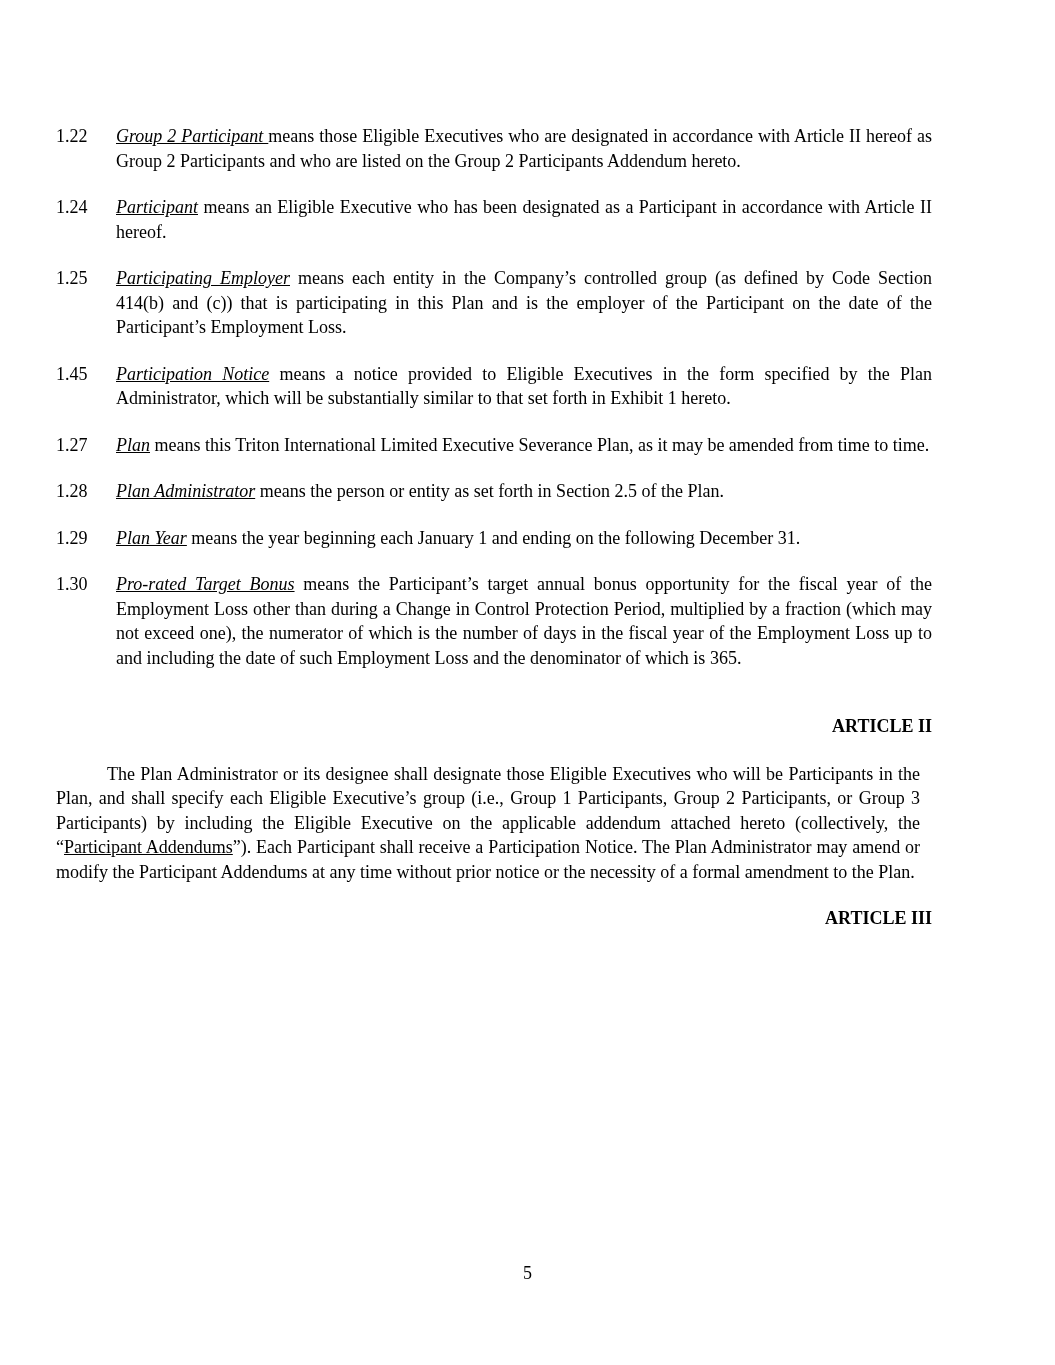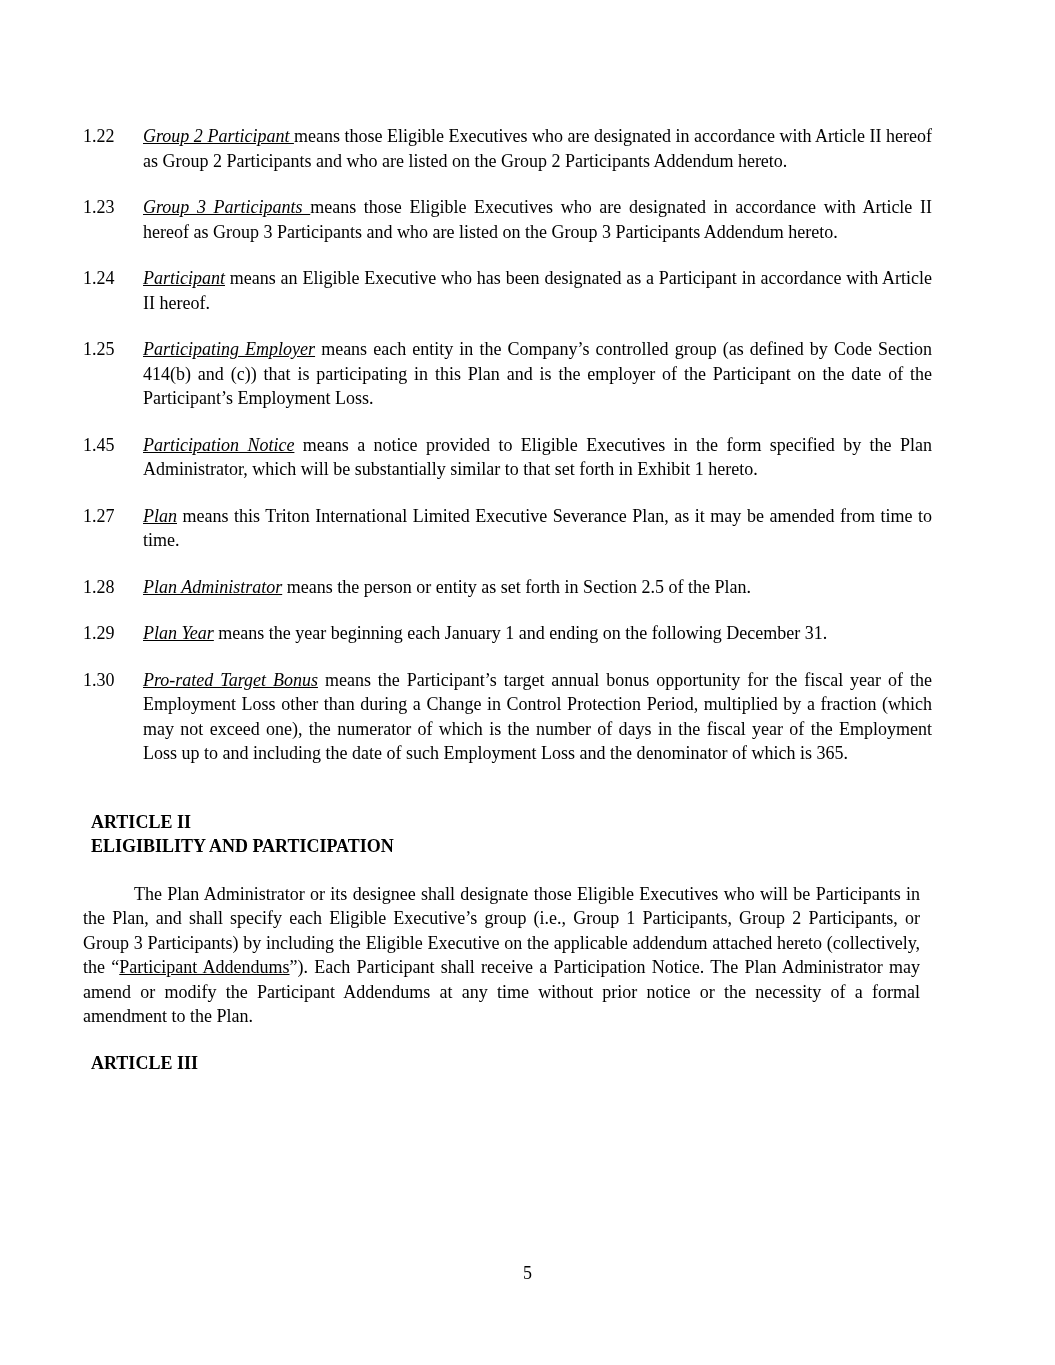--- a/index.html
+++ b/index.html
@@ -9,21 +9,21 @@
     height: 1365px;
     background: #ffffff;
     color: #000000;
     font-family: "Liberation Serif", "DejaVu Serif", serif;
     font-size: 18px;
     line-height: 24.5px;
     overflow: hidden;
     box-sizing: border-box;
   }
   .content {
-    padding: 124px 123px 0 83px;
+    padding: 124px 123px 0 56px;
   }
   .def {
     display: flex;
     margin: 0 0 22px 0;
   }
   .def-num {
     width: 60px;
     flex-shrink: 0;
   }
   .def-body {
@@ -33,22 +33,22 @@
   }
   .term {
     font-style: italic;
     text-decoration: underline;
     font-family: Liberation Serif, serif;
   }
   .underlined {
     text-decoration: underline;
   }
   .article-heading {
-    margin: 8px;
-    text-align: left;
+    margin: 0;
+    text-align: right;
     font-weight: bold;
     font-size: 18px;
     line-height: 24.5px;
   }
   .article-heading.first { margin-top: 44px; }
   .article-heading.second { margin-top: 22px; }
   .body-para {
     margin: 23px 12px 0 0;
     text-align: justify;
     text-indent: 51px;
@@ -65,24 +65,20 @@
 <body>
 
 <div class="page">
   <div class="content">
 
     <div class="def">
       <span class="def-num">1.22</span>
       <p class="def-body"><span class="term">Group 2 Participant </span><span>means those Eligible Executives who are designated in accordance with Article II hereof as Group 2 Participants and who are listed on the Group 2 Participants Addendum hereto.</span></p>
     </div>
 
-    <div class="def">
-      <span class="def-num">1.23</span>
-      <p class="def-body"><span class="term">Group 3 Participants </span><span>means those Eligible Executives who are designated in accordance with Article II hereof as Group 3 Participants and who are listed on the Group 3 Participants Addendum hereto.</span></p>
-    </div>
 
     <div class="def">
       <span class="def-num">1.24</span>
       <p class="def-body"><span class="term">Participant</span><span> means an Eligible Executive who has been designated as a Participant in accordance with Article II hereof.</span></p>
     </div>
 
     <div class="def">
       <span class="def-num">1.25</span>
       <p class="def-body"><span class="term">Participating Employer</span><span> means each entity in the Company’s controlled group (as defined by Code Section 414(b) and (c)) that is participating in this Plan and is the employer of the Participant on the date of the Participant’s Employment Loss.</span></p>
     </div>
@@ -105,21 +101,21 @@
     <div class="def">
       <span class="def-num">1.29</span>
       <p class="def-body"><span class="term">Plan Year</span><span> means the year beginning each January 1 and ending on the following December 31.</span></p>
     </div>
 
     <div class="def">
       <span class="def-num">1.30</span>
       <p class="def-body"><span class="term">Pro-rated Target Bonus</span><span> means the Participant’s target annual bonus opportunity  for the fiscal year of the Employment Loss other than during a Change in Control Protection Period, multiplied by a fraction (which may not exceed one), the numerator of which is the number of days in the fiscal year of the Employment Loss up to and including the date of such Employment Loss and the denominator of which is 365.</span></p>
     </div>
 
-    <h2 class="article-heading first"><span>ARTICLE II</span><br><span>ELIGIBILITY AND PARTICIPATION</span></h2>
+    <h2 class="article-heading first"><span>ARTICLE II</span><br></h2>
 
     <p class="body-para"><span>The Plan Administrator or its designee shall designate those Eligible Executives who will be Participants in the Plan, and shall specify each Eligible Executive’s group (i.e., Group 1 Participants, Group 2 Participants, or Group 3 Participants) by including the Eligible Executive on the applicable addendum attached hereto (collectively, the “</span><span class="underlined">Participant Addendums</span><span>”).  Each Participant shall receive a Participation Notice.  The Plan Administrator may amend or modify the Participant Addendums at any time without prior notice or the necessity of a formal amendment to the Plan.</span></p>
 
     <h2 class="article-heading second"><span>ARTICLE III</span></h2>
 
   </div>
 
   <div class="page-number">5</div>
 </div>
 

